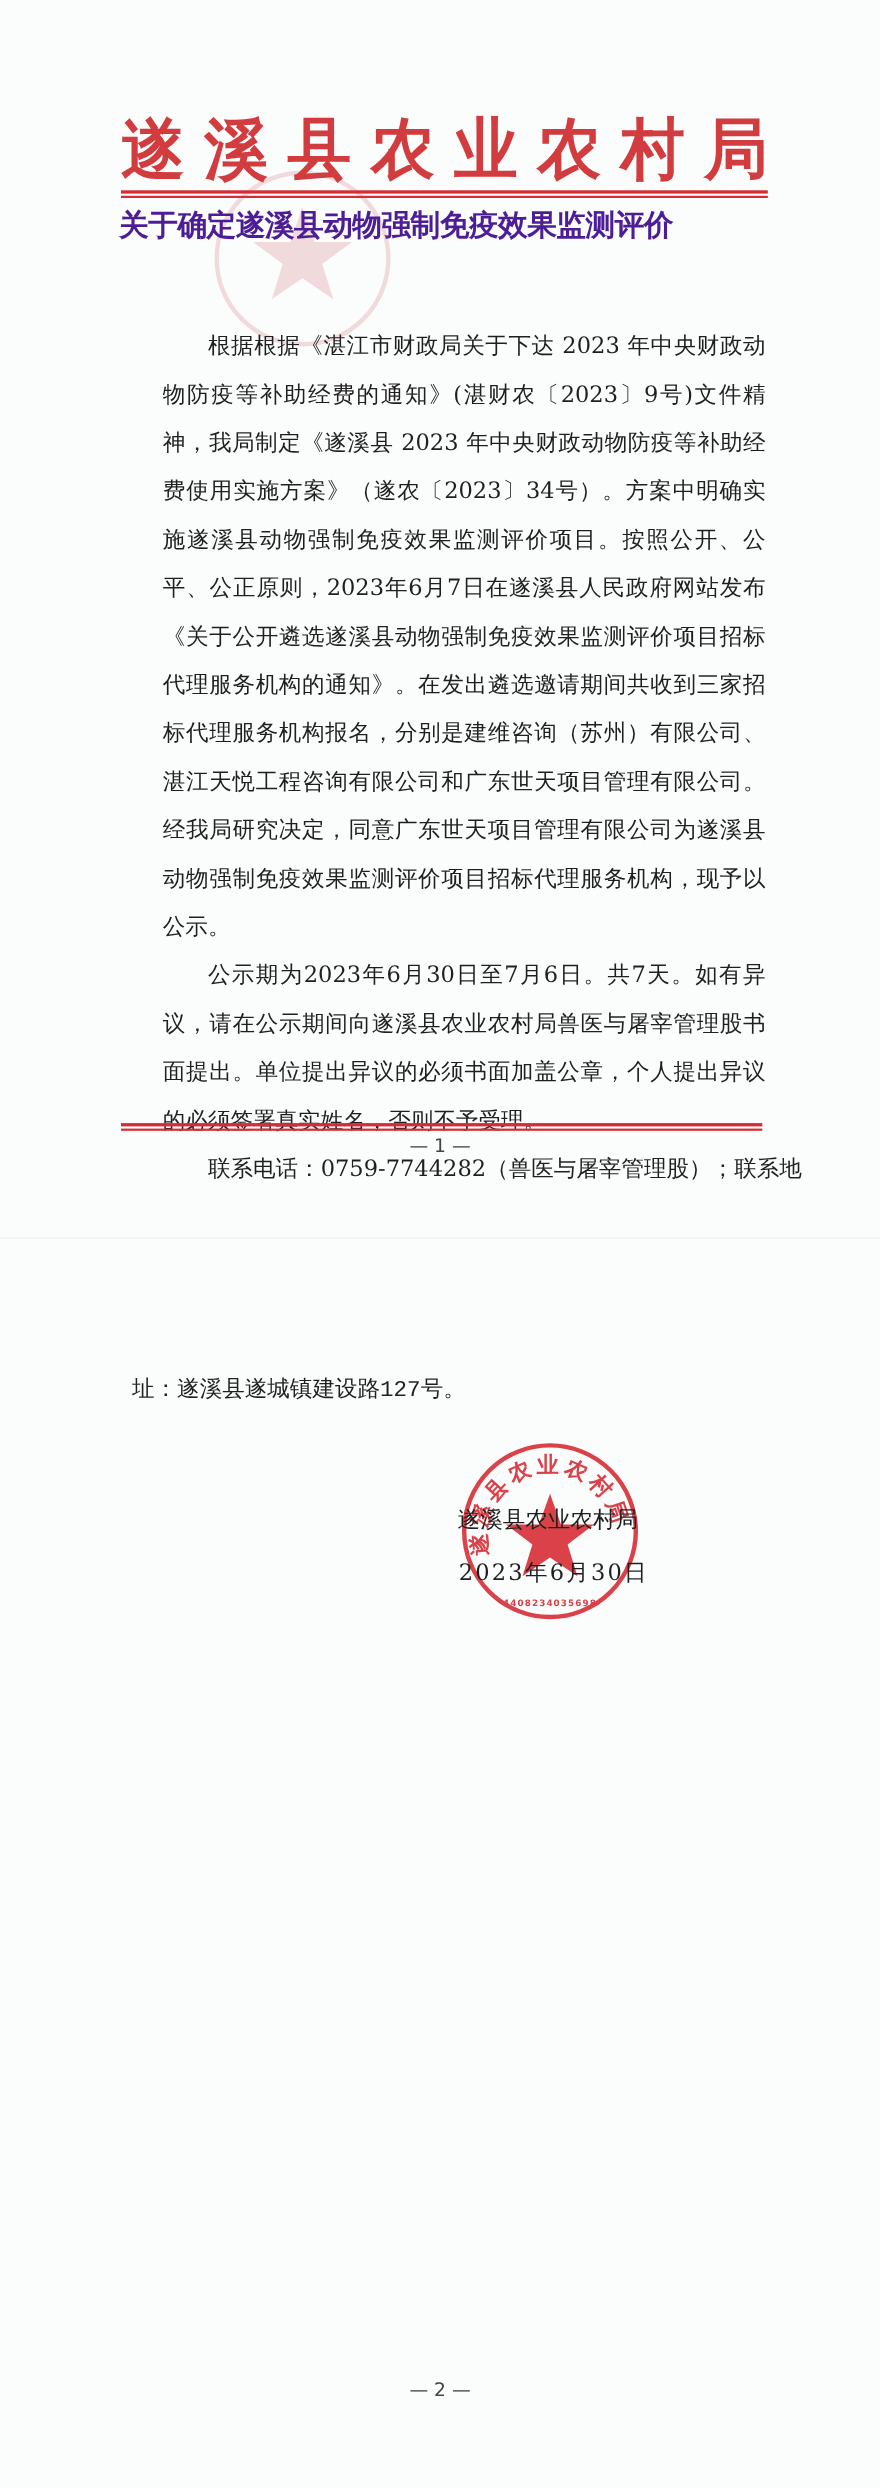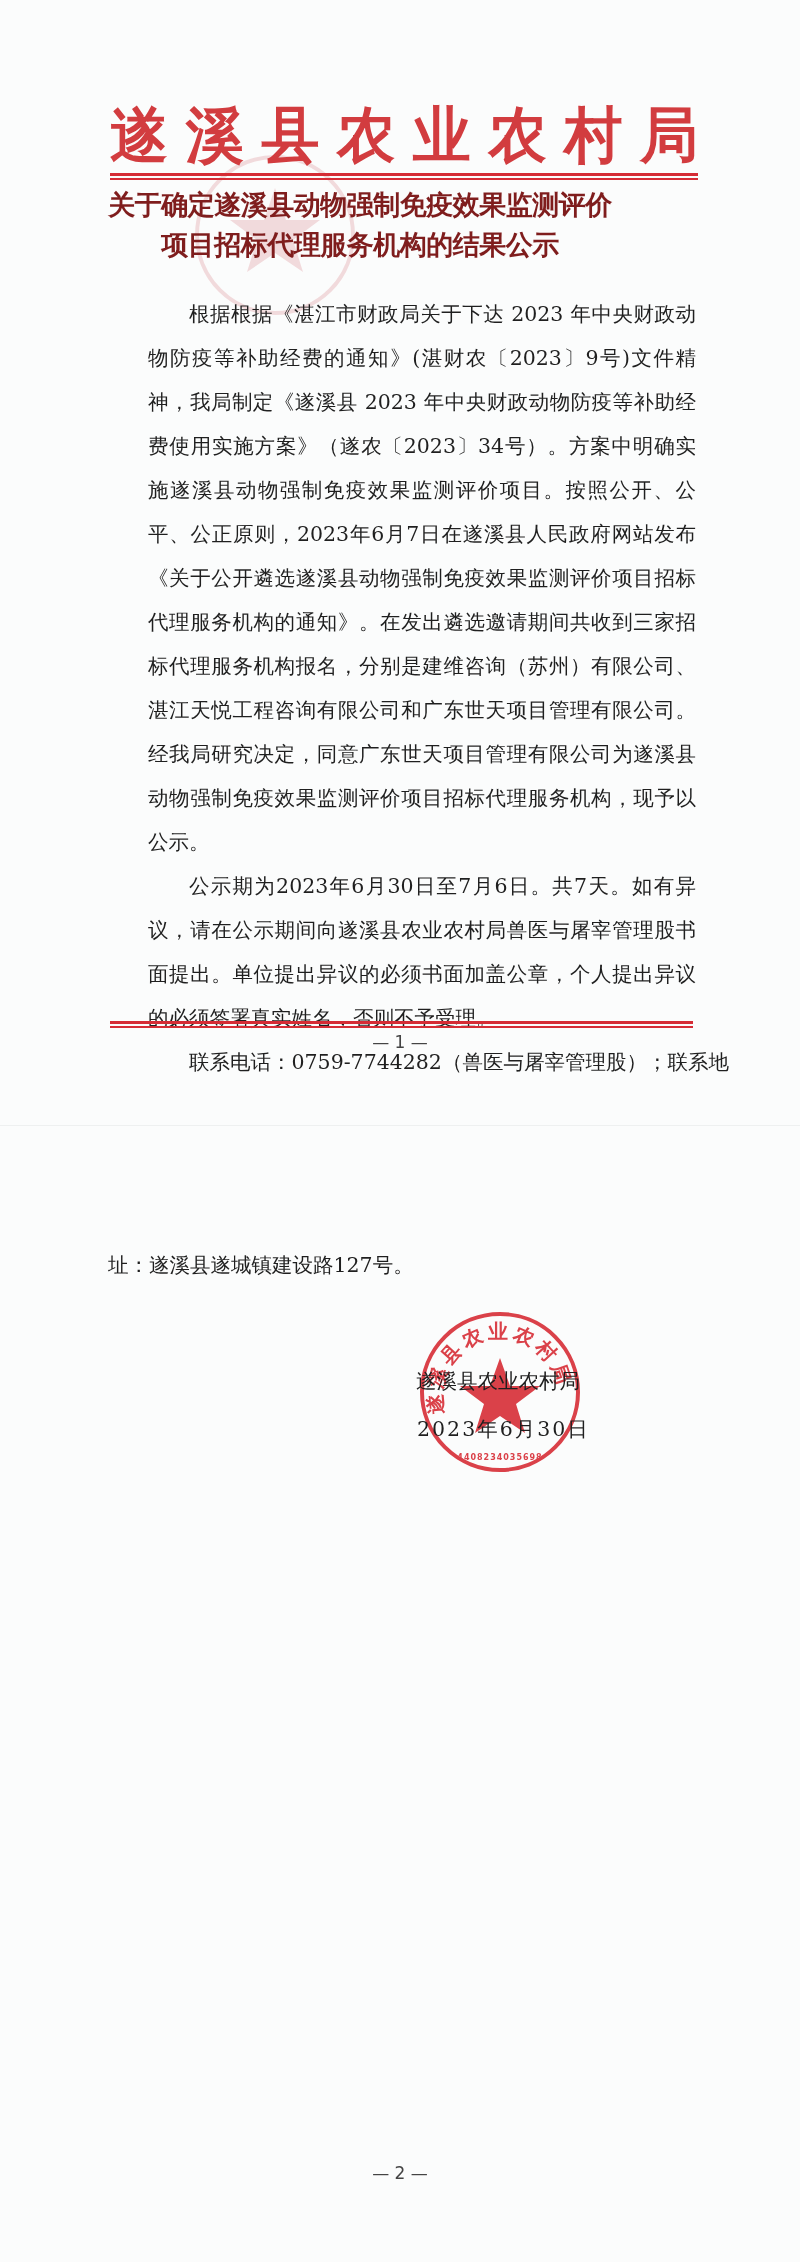--- a/index.html
+++ b/index.html
@@ -20,21 +20,21 @@
     font-size: 58px; letter-spacing: 0; line-height: 1;
   }
   .masthead span { display: inline-block; transform: scaleY(1.05); }
 
   .rule-double { position: absolute; height: 8px; }
   .rule-double .thick { position: absolute; left: 0; right: 0; top: 0; height: 3px; background: #d52c35; }
   .rule-double .thin  { position: absolute; left: 0; right: 0; top: 5px; height: 2px; background: #d52c35; }
 
   .title {
     position: absolute; left: 0; width: 720px; text-align: center;
-    font-family: "DejaVu Serif", serif; font-weight: bold; color: #7f1d1d;
+    font-family: "DejaVu Serif", serif; font-weight: bold; color: #4c1d95;
     font-size: 27px; letter-spacing: -0.5px;
   }
 
   .body-text {
     position: absolute; left: 127px; width: 548px;
     font-family: "DejaVu Serif", "Liberation Serif", serif;
     font-size: 20.5px; line-height: 44px; color: #1f1f1f;
     text-align: justify;
   }
   .para { text-indent: 41px; margin: 0; }
@@ -72,39 +72,38 @@
     <span>村</span>
     <span>局</span>
   </div>
 
   <div class="rule-double" style="left:110px; width:588px; top:173px;">
     <div class="thick"></div>
       <div class="thin"></div>
   </div>
 
   <div class="title" style="top:187px;">关于确定遂溪县动物强制免疫效果监测评价</div>
-  <div class="title" style="top:227px;">项目招标代理服务机构的结果公示</div>
 
   <div class="body-text" style="top:292px;margin-left:21px;">
     <p class="para">根据根据《湛江市财政局关于下达 2023 年中央财政动物防疫等补助经费的通知》(湛财农〔2023〕9号)文件精神，我局制定《遂溪县 2023 年中央财政动物防疫等补助经费使用实施方案》（遂农〔2023〕34号）。方案中明确实施遂溪县动物强制免疫效果监测评价项目。按照公开、公平、公正原则，2023年6月7日在遂溪县人民政府网站发布《关于公开遴选遂溪县动物强制免疫效果监测评价项目招标代理服务机构的通知》。在发出遴选邀请期间共收到三家招标代理服务机构报名，分别是建维咨询（苏州）有限公司、湛江天悦工程咨询有限公司和广东世天项目管理有限公司。经我局研究决定，同意广东世天项目管理有限公司为遂溪县动物强制免疫效果监测评价项目招标代理服务机构，现予以公示。</p>
     <p class="para">公示期为2023年6月30日至7月6日。共7天。如有异议，请在公示期间向遂溪县农业农村局兽医与屠宰管理股书面提出。单位提出异议的必须书面加盖公章，个人提出异议的必须签署真实姓名，否则不予受理。</p>
     <p class="para" style="text-align:center; white-space:nowrap;">联系电话：0759-7744282（兽医与屠宰管理股）；联系地</p>
   </div>
 
   <div class="rule-double" style="left:110px; width:583px; top:1021px;">
     <div class="thick"></div>
       <div class="thin"></div>
   </div>
 
   <div class="page-num" style="top:1032px;">— 1 —</div>
 </div>
 
 <div class="page page2">
 
-  <div class="body-text" style="top:117px; left:108px;">
+  <div class="body-text" style="top:117px; left:120px;font-family:Liberation Mono, monospace;">
     <p style="margin:0;">址：遂溪县遂城镇建设路127号。</p>
   </div>
 
   <svg class="stamp" style="left:418px; top:184px;" width="164" height="164" viewBox="0 0 164 164">
     <defs>
       <path id="sealArc" d="M 30,112 A 58,58 0 1 1 134,112"></path>
     </defs>
     <circle cx="82" cy="82" r="78" fill="none" stroke="#d8323a" stroke-width="4"></circle>
     <text font-family="DejaVu Serif, serif" font-size="20" font-weight="bold" fill="#d8323a" letter-spacing="4">
       <textPath href="#sealArc" startOffset="4%">遂溪县农业农村局</textPath>

